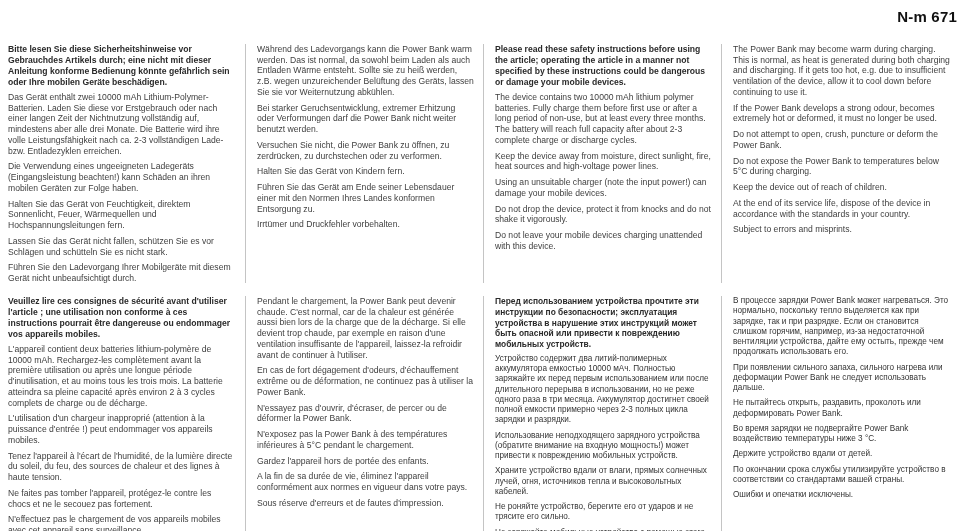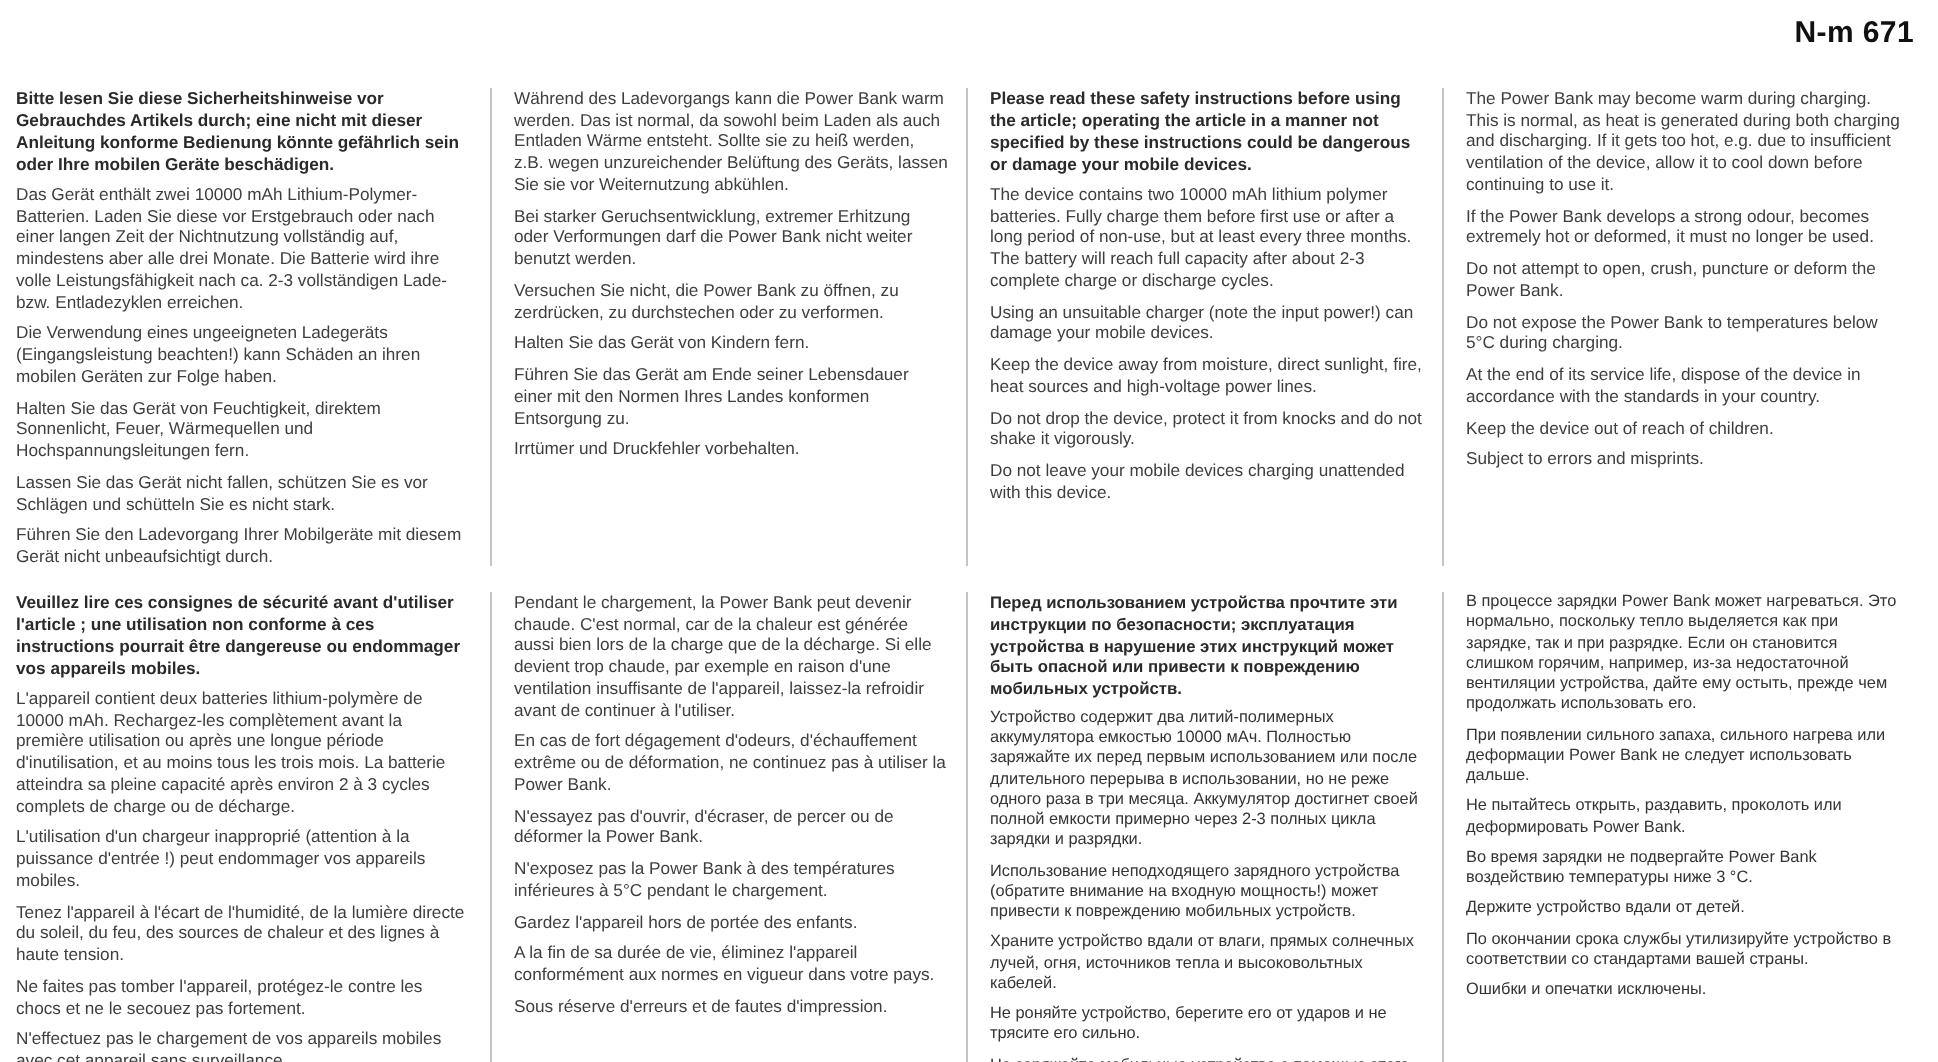--- a/index.html
+++ b/index.html
@@ -77,35 +77,35 @@
           <p class="para">Halten Sie das Gerät von Kindern fern.</p>
           <p class="para">Führen Sie das Gerät am Ende seiner Lebensdauer einer mit den Normen Ihres Landes konformen Entsorgung zu.</p>
           <p class="para">Irrtümer und Druckfehler vorbehalten.</p>
         </div>
     </section>
 
     <section class="cell">
       <h3 class="heading">Please read these safety instructions before using the article; operating the article in a manner not specified by these instructions could be dangerous or damage your mobile devices.</h3>
       <div>
           <p class="para">The device contains two 10000 mAh lithium polymer batteries. Fully charge them before first use or after a long period of non-use, but at least every three months. The battery will reach full capacity after about 2-3 complete charge or discharge cycles.</p>
+          <p class="para">Keep the device away from moisture, direct sunlight, fire, heat sources and high-voltage power lines.</p>
           <p class="para">Using an unsuitable charger (note the input power!) can damage your mobile devices.</p>
-          <p class="para">Keep the device away from moisture, direct sunlight, fire, heat sources and high-voltage power lines.</p>
           <p class="para">Do not drop the device, protect it from knocks and do not shake it vigorously.</p>
           <p class="para">Do not leave your mobile devices charging unattended with this device.</p>
         </div>
     </section>
 
     <section class="cell">
       <div>
           <p class="para">The Power Bank may become warm during charging. This is normal, as heat is generated during both charging and discharging. If it gets too hot, e.g. due to insufficient ventilation of the device, allow it to cool down before continuing to use it.</p>
           <p class="para">If the Power Bank develops a strong odour, becomes extremely hot or deformed, it must no longer be used.</p>
           <p class="para">Do not attempt to open, crush, puncture or deform the Power Bank.</p>
           <p class="para">Do not expose the Power Bank to temperatures below 5°C during charging.</p>
+          <p class="para">Keep the device out of reach of children.</p>
           <p class="para">At the end of its service life, dispose of the device in accordance with the standards in your country.</p>
-          <p class="para">Keep the device out of reach of children.</p>
           <p class="para">Subject to errors and misprints.</p>
         </div>
     </section>
 
     <section class="cell">
       <h3 class="heading">Veuillez lire ces consignes de sécurité avant d'utiliser l'article ; une utilisation non conforme à ces instructions pourrait être dangereuse ou endommager vos appareils mobiles.</h3>
       <div>
           <p class="para">L'appareil contient deux batteries lithium-polymère de 10000 mAh. Rechargez-les complètement avant la première utilisation ou après une longue période d'inutilisation, et au moins tous les trois mois. La batterie atteindra sa pleine capacité après environ 2 à 3 cycles complets de charge ou de décharge.</p>
           <p class="para">L'utilisation d'un chargeur inapproprié (attention à la puissance d'entrée !) peut endommager vos appareils mobiles.</p>
           <p class="para">Tenez l'appareil à l'écart de l'humidité, de la lumière directe du soleil, du feu, des sources de chaleur et des lignes à haute tension.</p>

